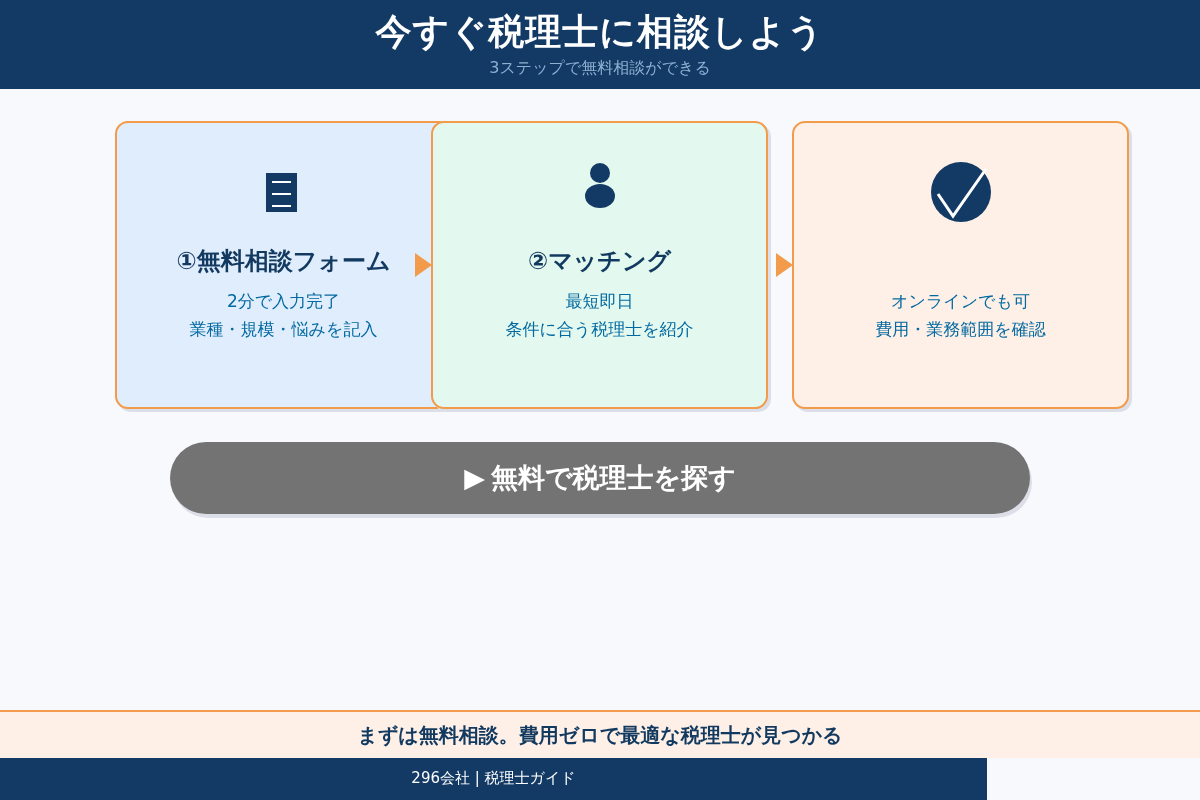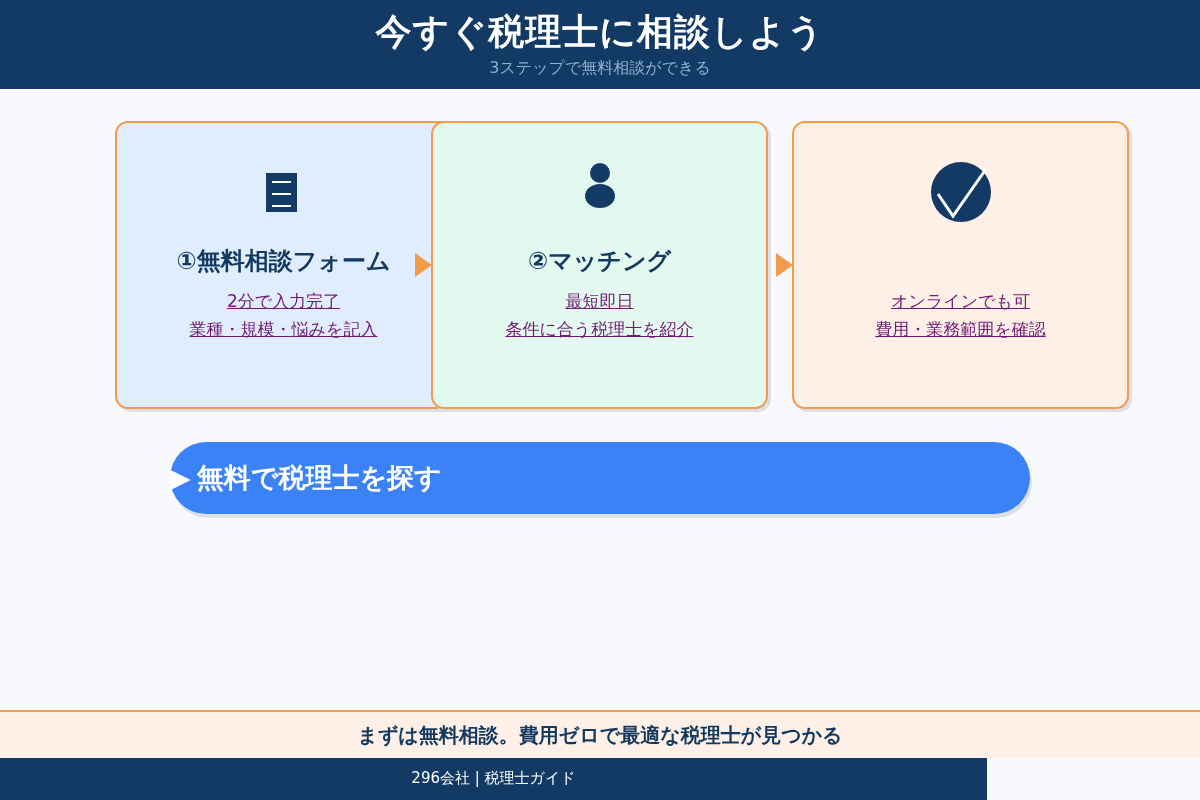--- a/index.html
+++ b/index.html
@@ -36,38 +36,38 @@
       position: absolute; left: 50%; top: 35px; width: 70px; height: 70px;
       margin-left: -35px;
     }
     .card-icon svg { width: 70px; height: 70px; display: block; }
     .card-title {
       position: absolute; left: 0; right: 0; top: 121px;
       font-size: 24px; font-weight: bold; color: #12395f; line-height: 34px;
     }
     .card-line {
       position: absolute; left: 0; right: 0;
-      font-size: 17px; color: #701a75; line-height: 24px; text-decoration: underline;
+      font-size: 17px; color: #0369a1; line-height: 24px;
     }
     .card-line.l1 { top: 166px; }
     .card-line.l2 { top: 194px; }
     .arrow {
       position: absolute; width: 0; height: 0;
       border-top: 12px solid transparent;
       border-bottom: 12px solid transparent;
       border-left: 17px solid #f29b4a;
     }
     .arrow-1 { left: 415px; top: 253px; }
     .arrow-2 { left: 776px; top: 253px; }
     .cta-button {
       position: absolute; left: 170px; top: 442px; width: 860px; height: 72px;
-      background: #3b82f6; border-radius: 36px;
+      background: #737373; border-radius: 36px;
       box-shadow: 2px 4px 0 #dcdfe8;
       color: #ffffff; font-size: 27px; font-weight: bold;
-      line-height: 72px; cursor: pointer;
+      text-align: center; line-height: 72px; cursor: pointer;
     }
     .cta-button .play-icon { display: inline-block; margin-right: 6px; }
     .banner {
       position: absolute; left: 0; top: 710px; width: 1200px; height: 48px;
       background: #fef0e7; border-top: 2px solid #f29b4a;
       text-align: center;
     }
     .banner-text {
       font-size: 20px; font-weight: bold; color: #12395f; line-height: 46px;
     }

